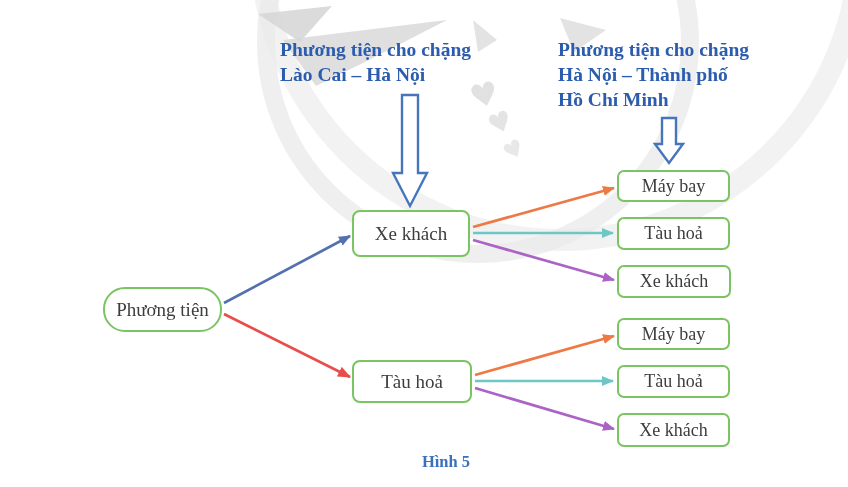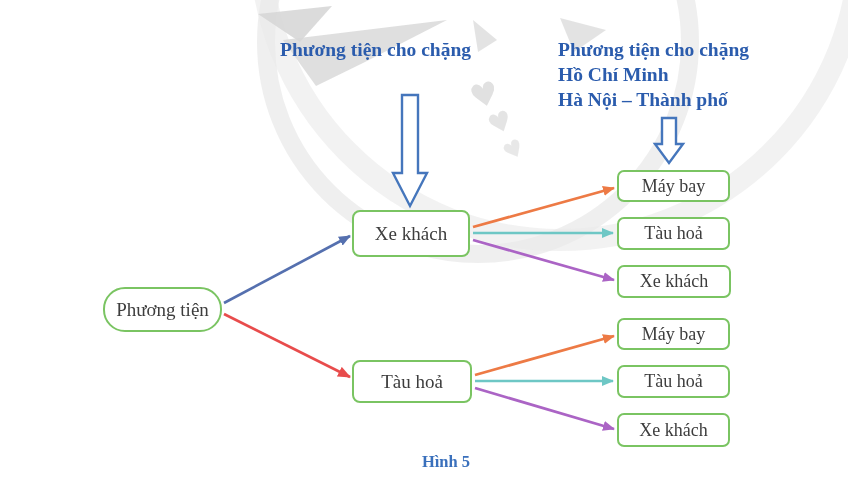--- a/index.html
+++ b/index.html
@@ -84,25 +84,26 @@
     <line class="edge e-orange" x1="475" y1="375" x2="614" y2="336" marker-end="url(#m-orange)"></line>
     <line class="edge e-teal" x1="475" y1="381" x2="613" y2="381" marker-end="url(#m-teal)"></line>
     <line class="edge e-purple" x1="475" y1="388" x2="614" y2="429" marker-end="url(#m-purple)"></line>
 
     <path class="block-arrow" d="M402,95 L418,95 L418,173 L427,173 L410,206 L393,173 L402,173 Z"></path>
     <path class="block-arrow" d="M662,118 L676,118 L676,144 L683,144 L669,163 L655,144 L662,144 Z"></path>
   </svg>
 
   <div class="annotation" style="left:280px;top:37px;width:260px;">
     <div>Phương tiện cho chặng</div>
+    <div>Lào Cai – Hà Nội</div>
   </div>
   <div class="annotation" style="left:558px;top:37px;width:224px;">
     <div>Phương tiện cho chặng</div>
+    <div>Hà Nội – Thành phố</div>
     <div>Hồ Chí Minh</div>
-    <div>Hà Nội – Thành phố</div>
   </div>
 
   <div class="node" style="left:103px;top:287px;width:119px;height:45px;border-radius:22px;">Phương tiện</div>
 
   <div class="node" style="left:352px;top:210px;width:118px;height:47px;">Xe khách</div>
   <div class="node" style="left:352px;top:360px;width:120px;height:43px;">Tàu hoả</div>
 
   <div class="node small" style="left:617px;top:170px;width:113px;height:32px;">Máy bay</div>
   <div class="node small" style="left:617px;top:217px;width:113px;height:33px;">Tàu hoả</div>
   <div class="node small" style="left:617px;top:265px;width:114px;height:33px;">Xe khách</div>

